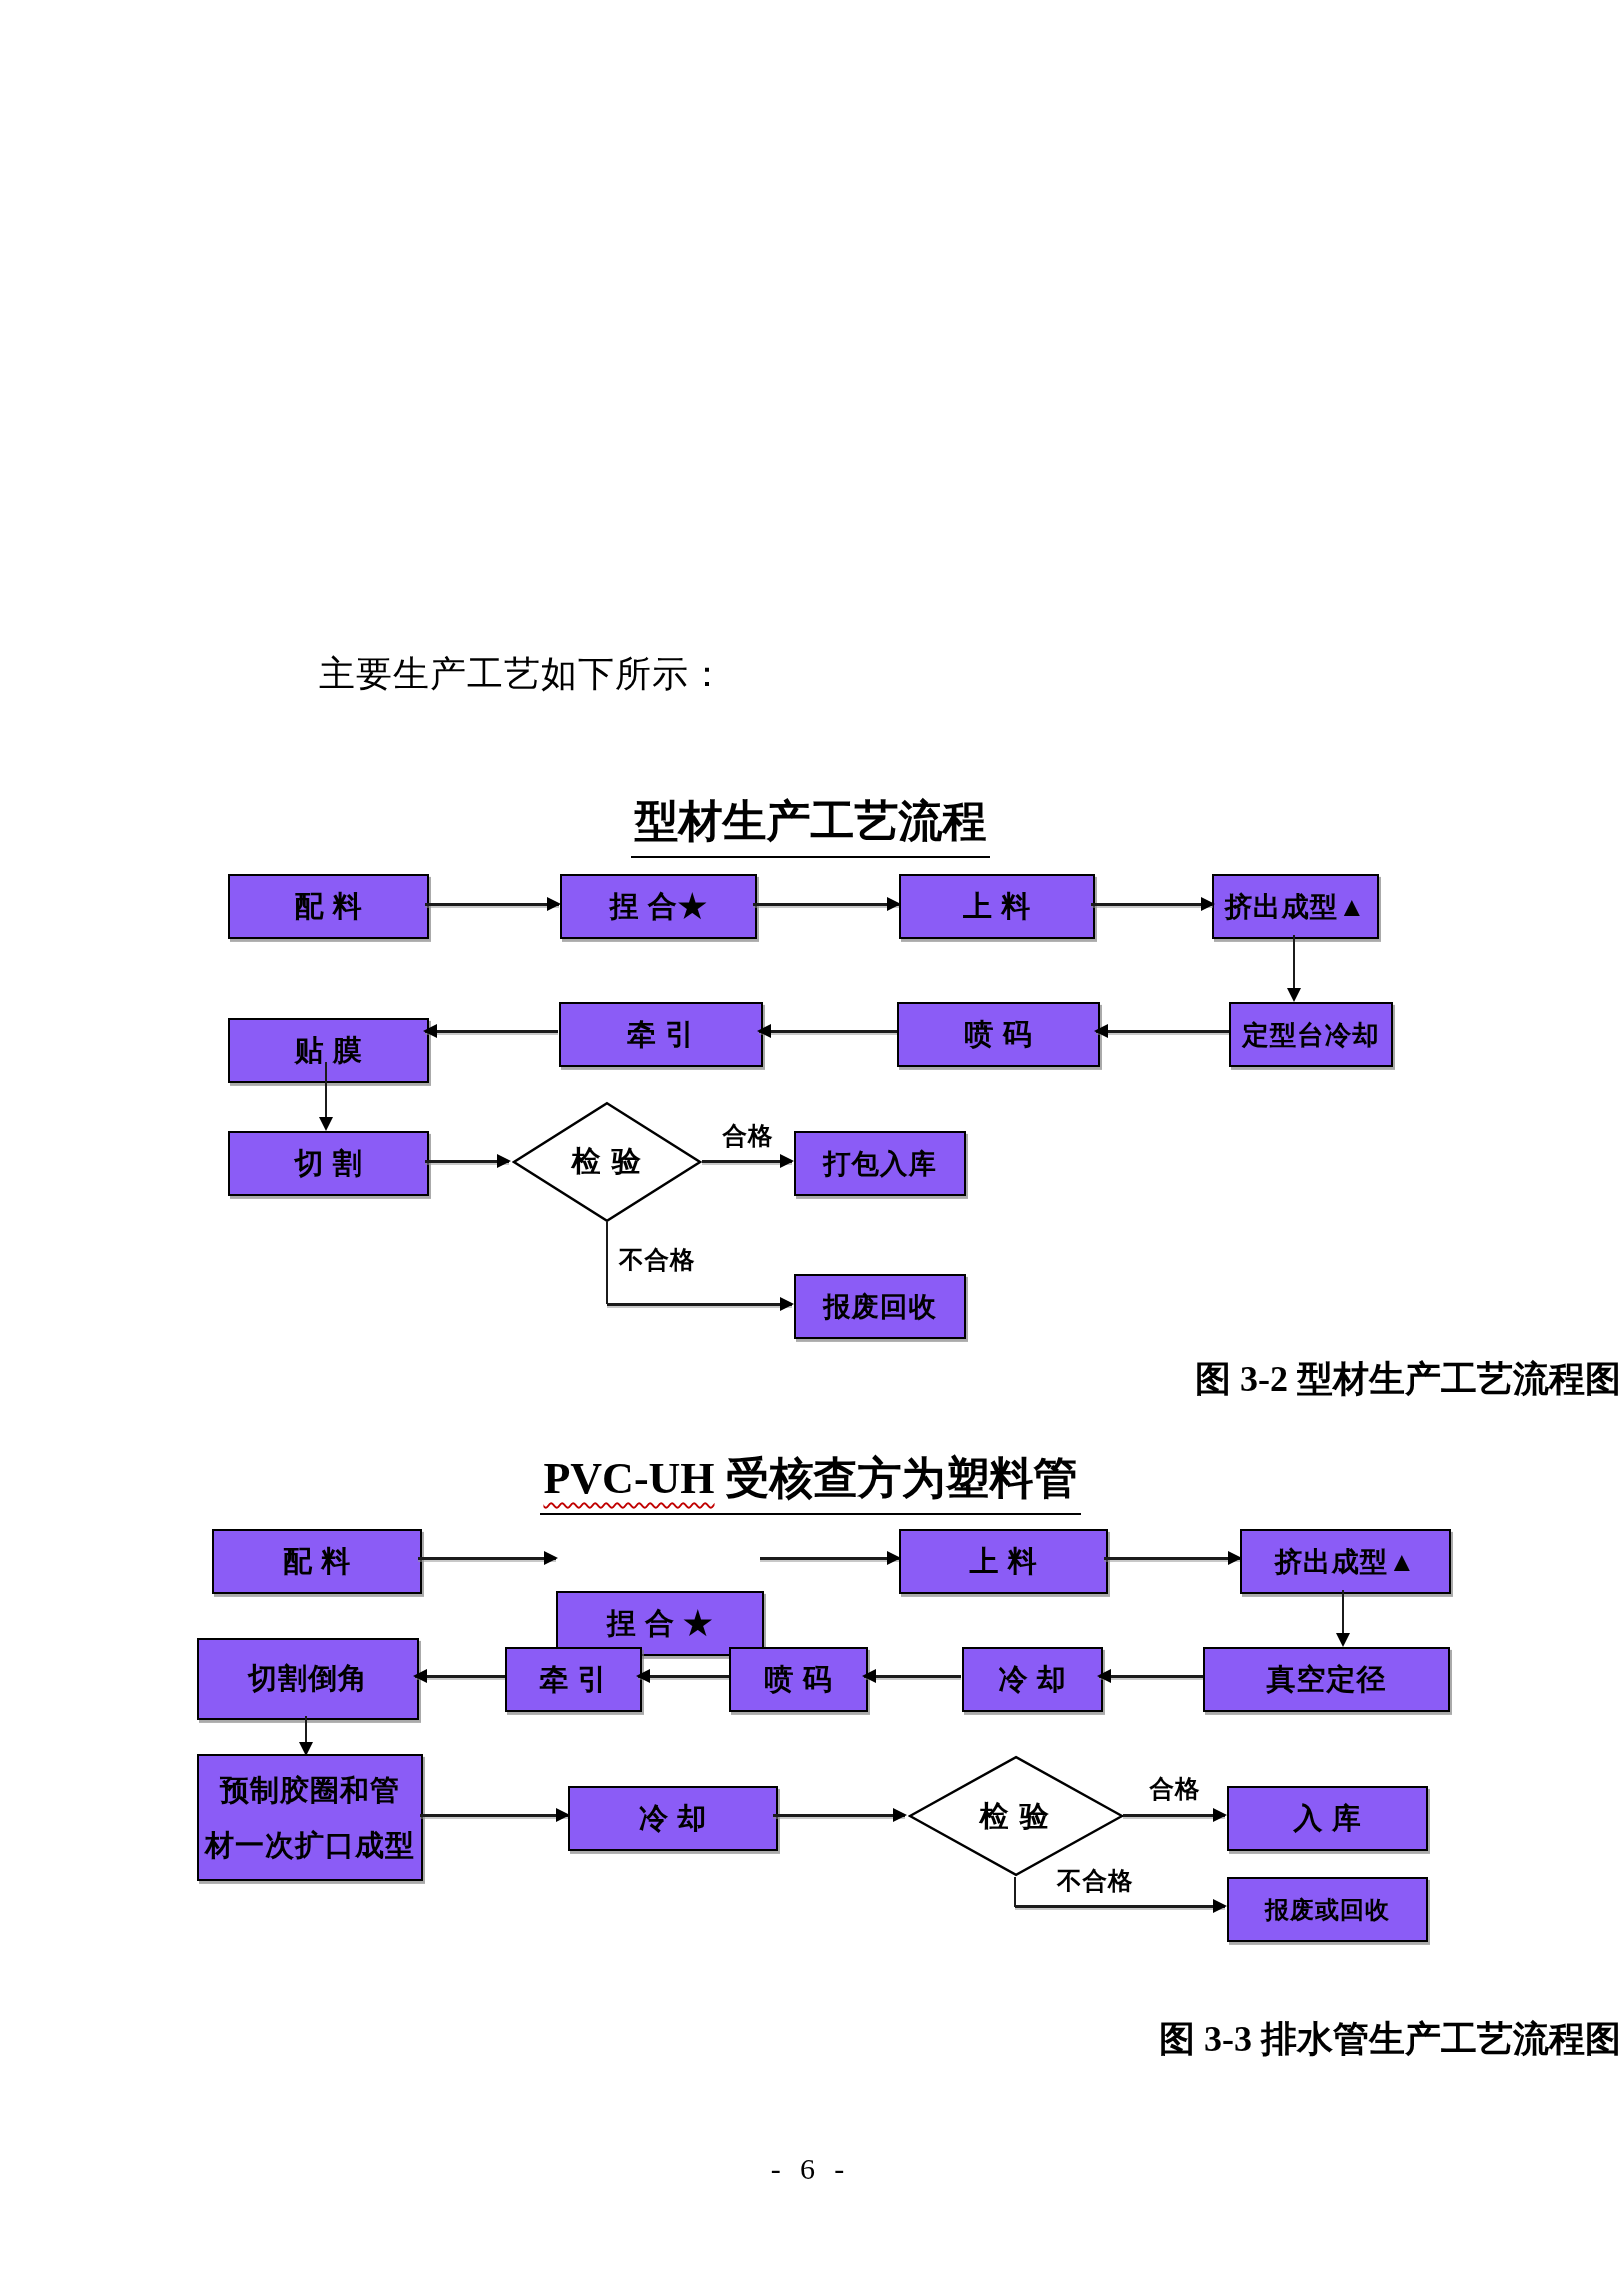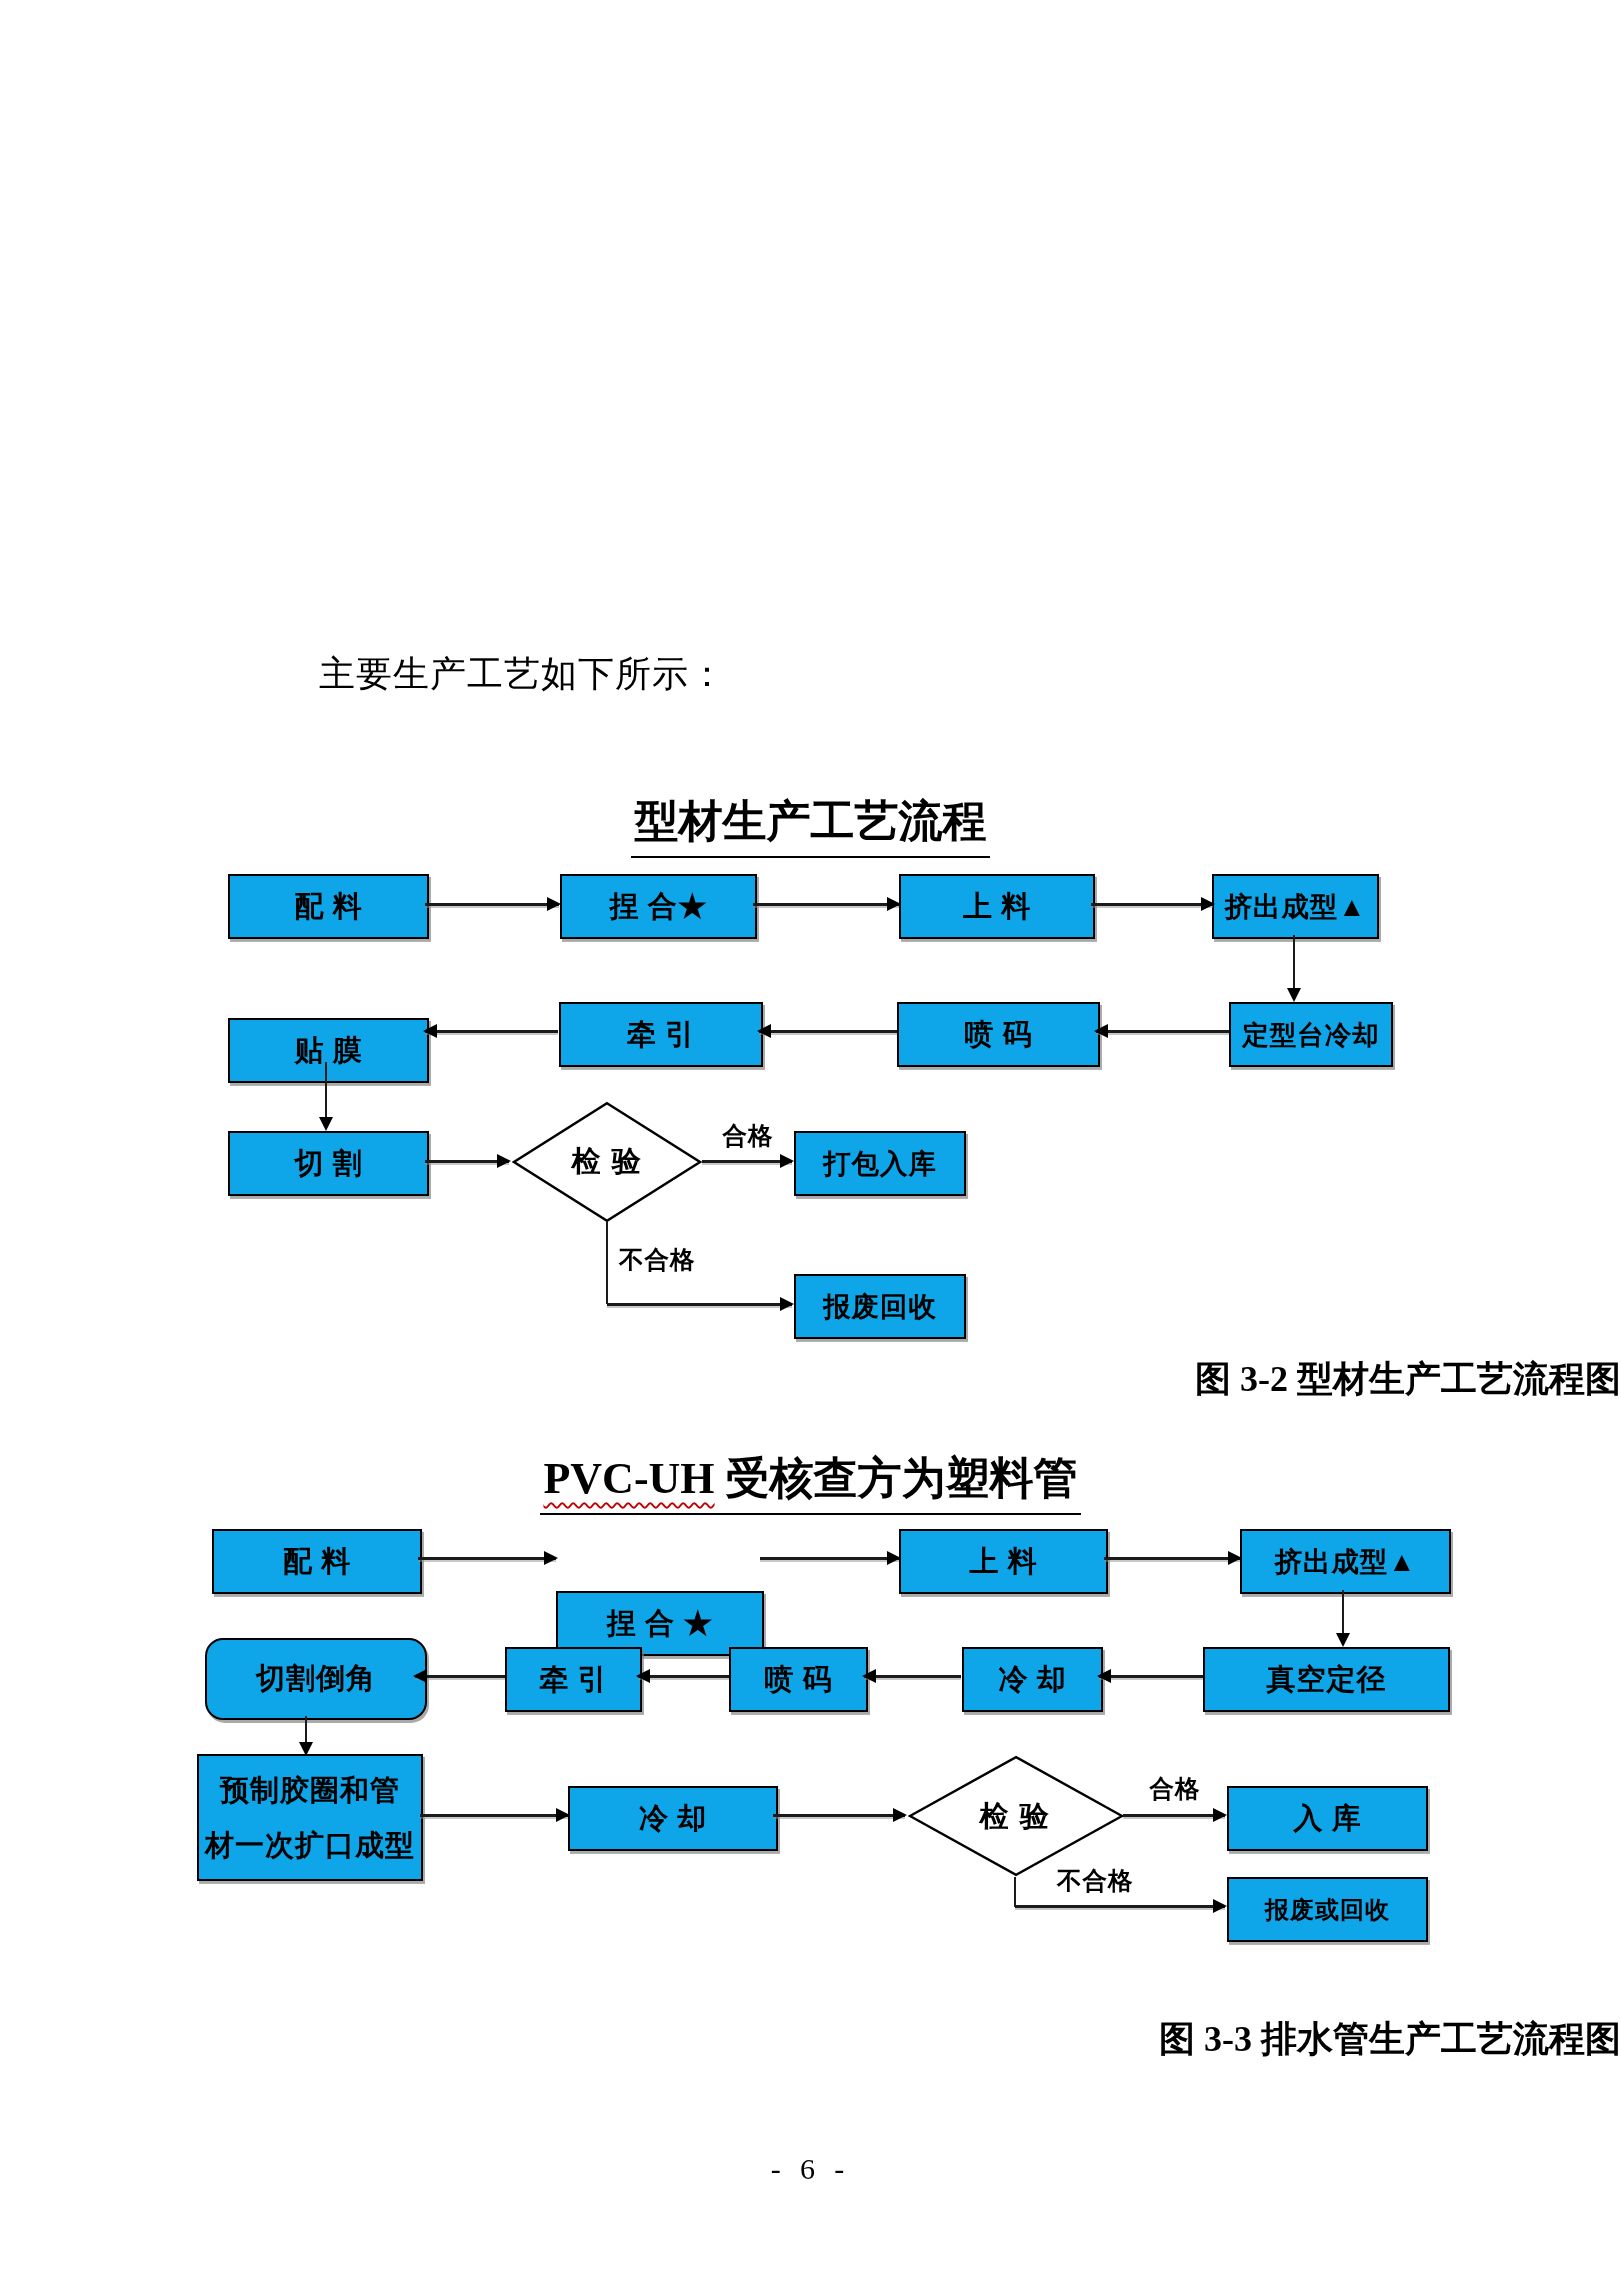--- a/index.html
+++ b/index.html
@@ -13,21 +13,21 @@
   .pline.j{text-align:justify;text-align-last:justify;white-space:normal;}
   .indent{text-indent:74px;}
   #para2{position:absolute;left:245px;top:635px;width:1129px;height:78px;line-height:78px;font-size:36px;letter-spacing:1px;}
   
   .hd{position:absolute;left:0;width:100%;text-align:center;font-weight:bold;font-size:44px;}
   .ulwrap{display:inline-block;border-bottom:2.9px solid #000;padding:0 3.9px 4.9px 3.9px;}
   .squiggle{text-decoration:underline wavy #c00000 2px;text-underline-offset:8.8px;}
   .caption{position:absolute;left:0;width:100%;text-align:right;font-weight:bold;font-size:36px;}
   
   .fbox{
-    position:absolute;border:2px solid #000;background:#0ea5e9;
+    position:absolute;border:2px solid #000;background:#8b5cf6;
     box-shadow:2px 2.9px 0 rgba(125,125,125,.65);
     display:flex;flex-direction:column;align-items:center;justify-content:center;
     font-weight:bold;font-size:29px;letter-spacing:1px;text-align:center;
   }
   .fbox .bl{line-height:55px;}
   .hline{position:absolute;height:2.9px;background:#1b1b1b;box-shadow:0 2px 0 rgba(145,145,145,.5);}
   .vline{position:absolute;width:2px;background:#1b1b1b;}
   .ah-r::after{content:"";position:absolute;right:-2px;top:50%;transform:translateY(-50%);
     border-left:14.7px solid #000;border-top:7.8px solid transparent;border-bottom:7.8px solid transparent;}
   .ah-l::before{content:"";position:absolute;left:-2px;top:50%;transform:translateY(-50%);
@@ -101,21 +101,21 @@
     <div class="fbox" style="left:1240px;top:1529px;width:207px;height:61px;font-size:27.4px;">挤出成型▲</div>
     <div class="hline ah-r" style="left:418px;top:1557px;width:138px;"></div>
     <div class="hline ah-r" style="left:760px;top:1557px;width:139px;"></div>
     <div class="hline ah-r" style="left:1104px;top:1557px;width:136px;"></div>
     <div class="vline ah-d" style="left:1342px;top:1590px;height:55px;"></div>
 
     <div class="fbox" style="left:1203px;top:1647px;width:243px;height:61px;">真空定径</div>
     <div class="fbox" style="left:962px;top:1647px;width:137px;height:61px;">冷 却</div>
     <div class="fbox" style="left:729px;top:1647px;width:135px;height:61px;">喷 码</div>
     <div class="fbox" style="left:505px;top:1647px;width:133px;height:61px;">牵 引</div>
-    <div class="fbox" style="left:205px;top:1638px;width:218px;height:78px;border-radius:18px;">切割倒角</div>
+    <div class="fbox" style="left:197px;top:1638px;width:218px;height:78px;">切割倒角</div>
     <div class="hline ah-l" style="left:1099px;top:1675px;width:104px;"></div>
     <div class="hline ah-l" style="left:864px;top:1675px;width:97px;"></div>
     <div class="hline ah-l" style="left:638px;top:1675px;width:91px;"></div>
     <div class="hline ah-l" style="left:415px;top:1675px;width:90px;"></div>
     <div class="vline ah-d" style="left:305px;top:1716px;height:38px;"></div>
 
     <div class="fbox" style="left:197px;top:1754px;width:222px;height:123px;">
       <div class="bl">预制胶圈和管</div>
       <div class="bl">材一次扩口成型</div>
     </div>

